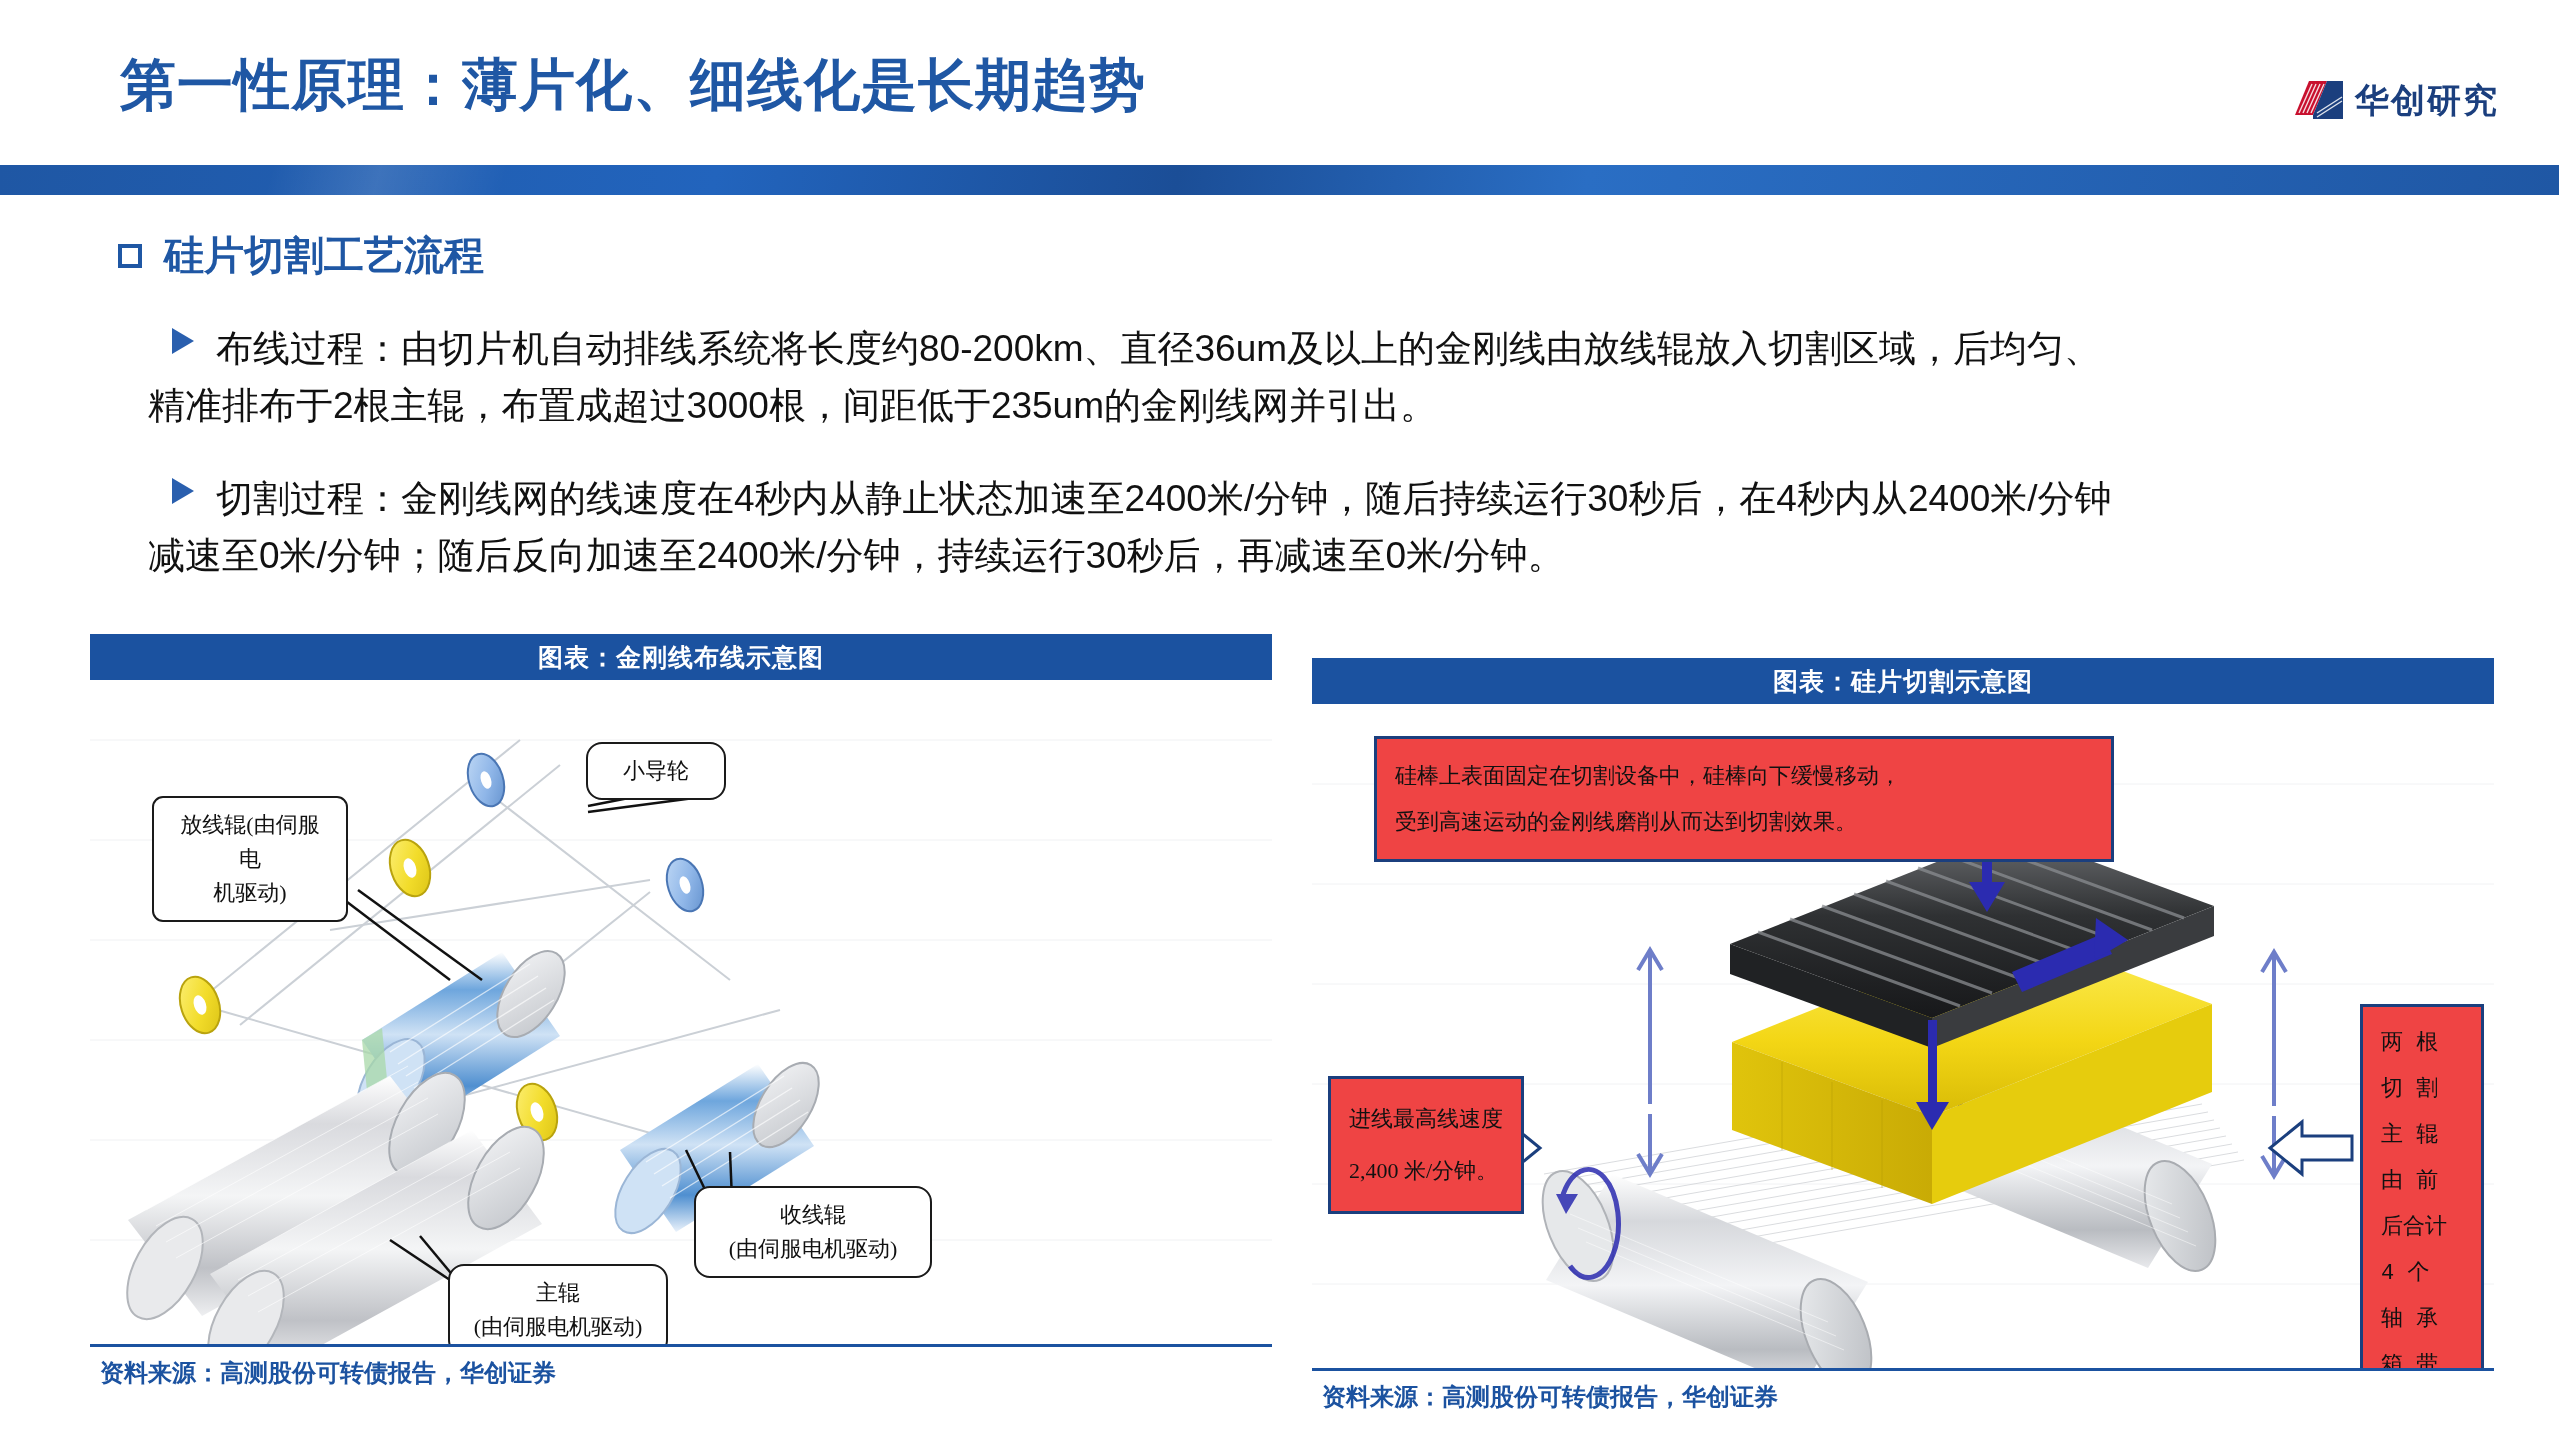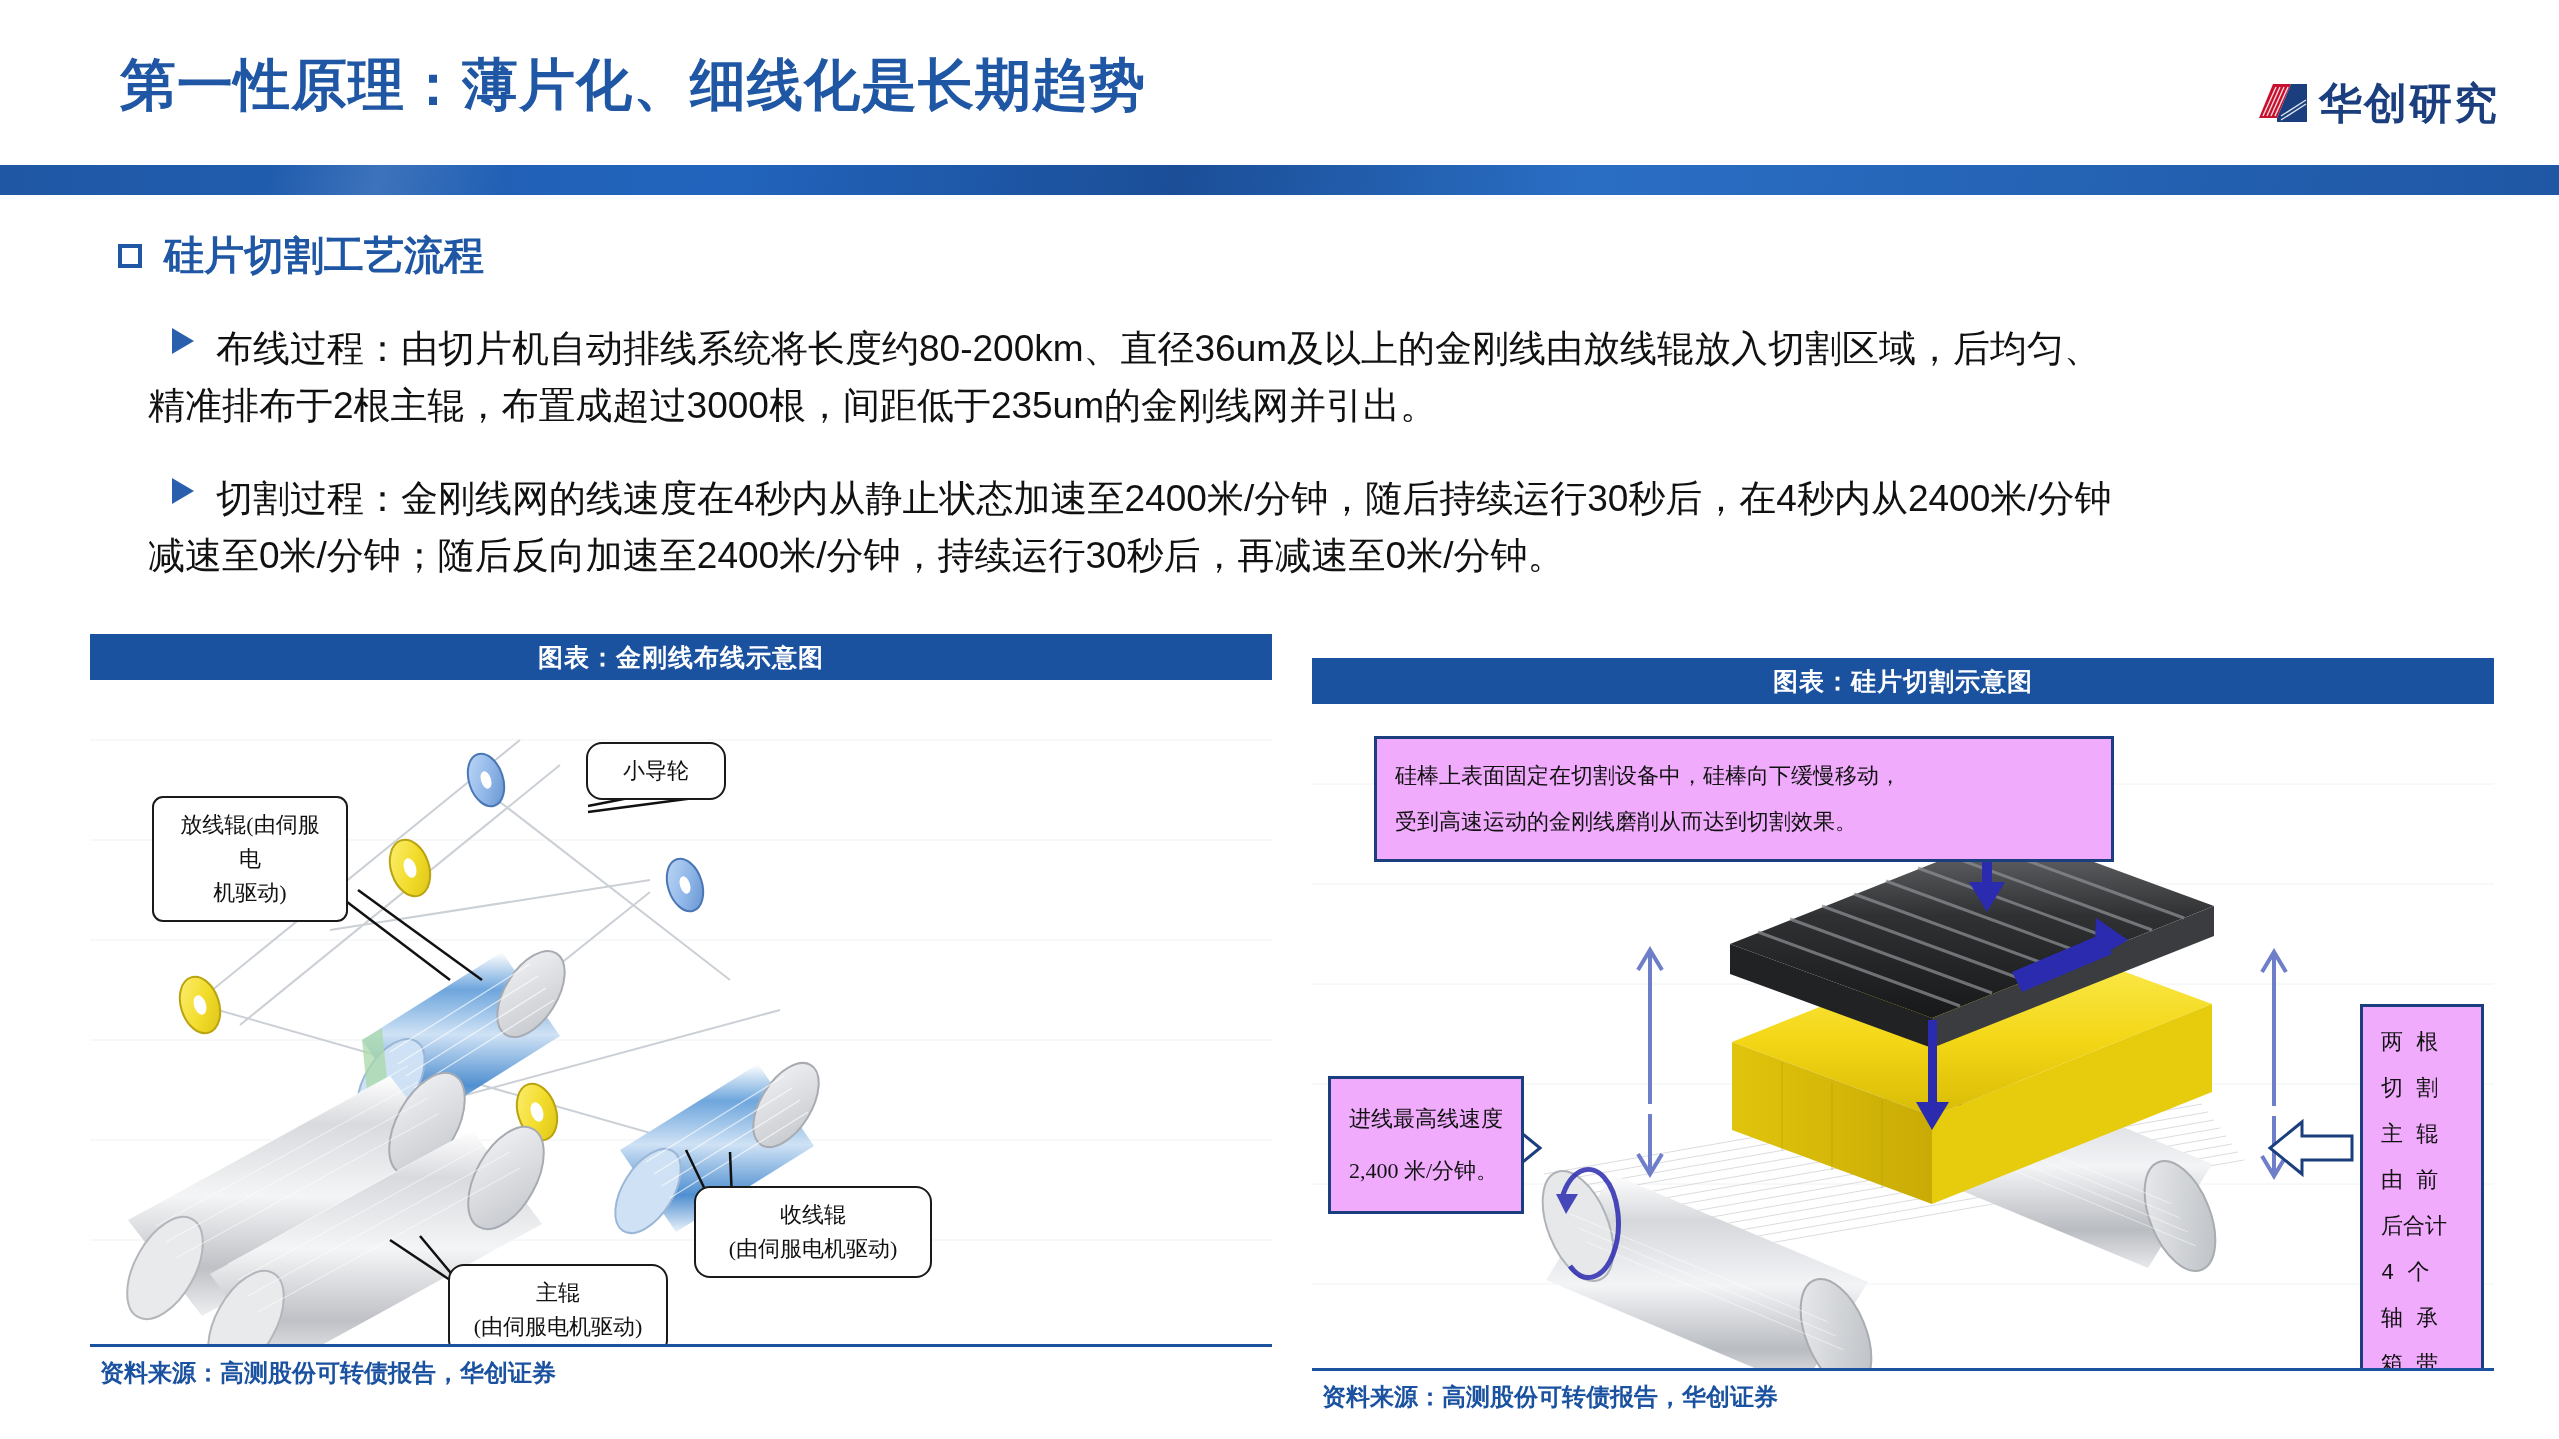--- a/index.html
+++ b/index.html
@@ -13,21 +13,21 @@
 
   
   .header { position: absolute; left: 0; top: 0; width: 2559px; height: 165px; background: #ffffff; }
   .page-title {
     position: absolute; left: 120px; top: 48px;
     font-size: 56px; font-weight: 700; color: #1f57a4;
     letter-spacing: 1px; white-space: nowrap;
   }
   .brand { position: absolute; right: 60px; top: 75px; display: flex; align-items: center; gap: 10px; }
   .brand-mark { width: 52px; height: 52px; position: relative; }
-  .brand-text { font-size: 43px; font-weight: 700; color: #1b3f7e; letter-spacing: 2px; white-space: nowrap; text-align: right; }
+  .brand-text { font-size: 34px; font-weight: 700; color: #1b3f7e; letter-spacing: 2px; white-space: nowrap; text-align: right; }
 
   .header-band {
     position: absolute; left: 0; top: 165px; width: 2559px; height: 30px;
     background: linear-gradient(100deg, #1f57a4 0%, #2264bd 28%, #1b4e97 46%, #2a6ec4 62%, #1f57a4 100%);
     overflow: hidden;
   }
   .header-band:after {
     content: ""; position: absolute; left: 0; top: 0; width: 900px; height: 30px;
     background: linear-gradient(105deg, rgba(255,255,255,0.00) 30%, rgba(255,255,255,0.13) 42%, rgba(255,255,255,0.00) 56%);
   }
@@ -73,21 +73,21 @@
   
   .bubble {
     position: absolute; background: #fff; border: 2px solid #1a1a1a; border-radius: 16px;
     font-family: "Liberation Serif", "DejaVu Serif", serif;
     font-size: 22px; color: #111; line-height: 34px; text-align: center;
     padding: 10px 16px; z-index: 6;
   }
 
   
   .notebox {
-    position: absolute; background: #f0abfc; border: 3px solid #1b3f7e;
+    position: absolute; background: #ef4444; border: 3px solid #1b3f7e;
     font-family: "Liberation Serif", "DejaVu Serif", serif;
     font-size: 22px; color: #111; line-height: 40px; z-index: 6; padding: 14px 18px;
   }
 </style>
 </head>
 <body>
 
 <div class="slide">
 
   <div class="header">

